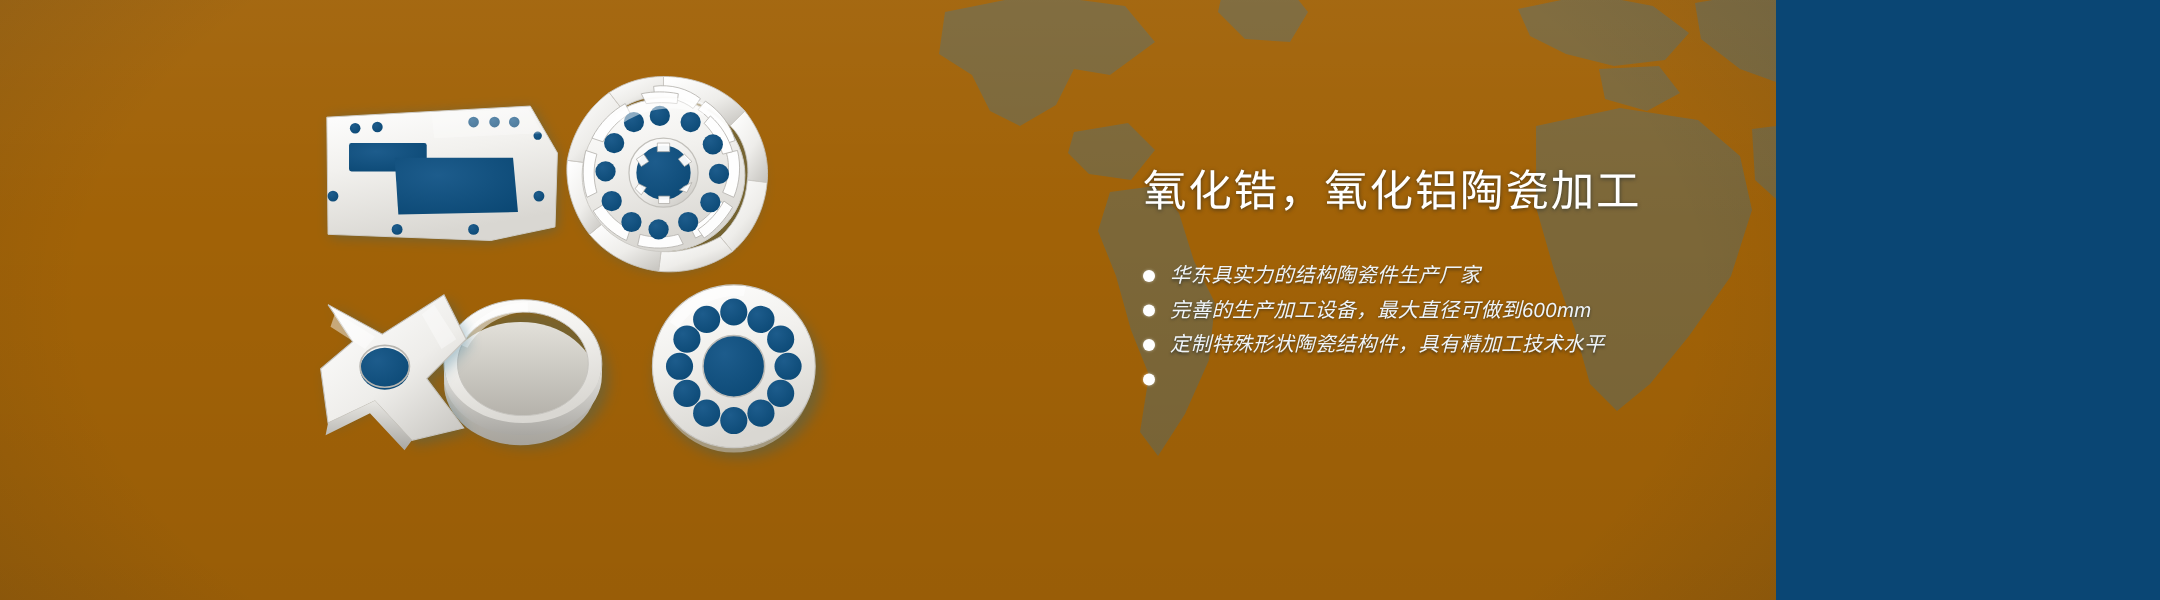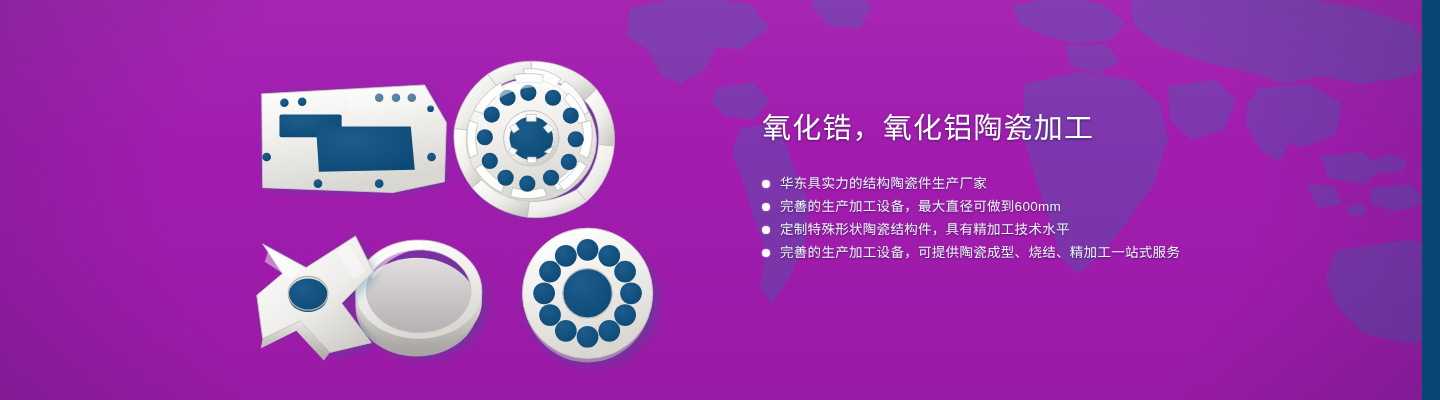--- a/index.html
+++ b/index.html
@@ -7,24 +7,24 @@
     margin: 0;
     padding: 0;
     background: #0a4674;
   }
   body {
     font-family: "Liberation Sans", "DejaVu Sans", sans-serif;
   }
 
   .banner {
     position: relative;
-    width: 1422px;
+    width: 1184px;
     height: 400px;
     overflow: hidden;
-    background: #a21caf;
+    background: #a16207;
   }
 
   
   .bg-base {
     position: absolute;
     inset: 0;
     background:
       radial-gradient(ellipse 900px 520px at 46% 86%, #14568a 0%, rgba(20,86,138,0) 62%),
       radial-gradient(ellipse 760px 460px at 78% 18%, #0e4a7c 0%, rgba(14,74,124,0) 65%),
       linear-gradient(100deg, #053c66 0%, #074columns 0%, #074border 0%, #06426e 22%, #0a4a7a 52%, #094572 78%, #073f6a 100%);
@@ -71,20 +71,21 @@
     font-weight: 400;
     letter-spacing: 1.2px;
     line-height: 1.25;
     text-shadow: 0 1px 3px rgba(0,20,40,0.55);
     white-space: nowrap;
   }
   .bullets {
     list-style: none;
     margin: 26px 0 0 0;
     padding: 0;
+    font-style: italic;
   }
   .bullet-row {
     display: flex;
     align-items: center;
     height: 23px;
     margin-bottom: 0px;
   }
   .bullet-dot {
     flex: 0 0 auto;
     width: 8px;
@@ -339,19 +340,18 @@
         <span class="bullet-text">完善的生产加工设备，最大直径可做到600mm</span>
       </li>
 
       <li class="bullet-row">
         <span class="bullet-dot"></span>
         <span class="bullet-text">定制特殊形状陶瓷结构件，具有精加工技术水平</span>
       </li>
 
       <li class="bullet-row">
         <span class="bullet-dot"></span>
-        <span class="bullet-text">完善的生产加工设备，可提供陶瓷成型、烧结、精加工一站式服务</span>
       </li>
 
     </ul>
   </div>
 
 </div>
 
 </body></html>

